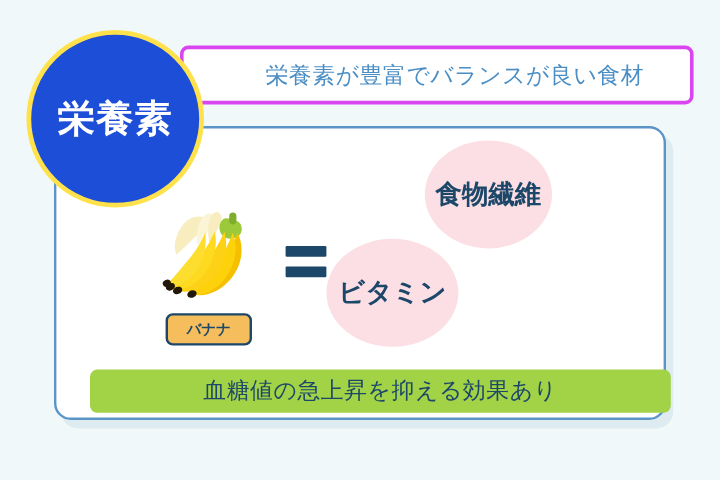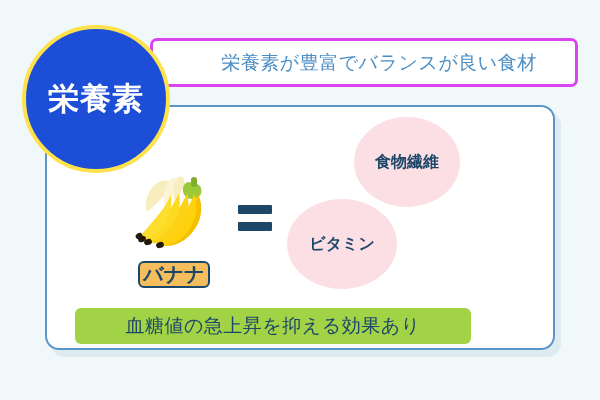--- a/index.html
+++ b/index.html
@@ -101,21 +101,21 @@
     background: #f5bd5c;
     border: 2px solid #1d4769;
     border-radius: 6px;
     box-sizing: border-box;
     display: flex;
     align-items: center;
     justify-content: center;
   }
   .banana-label-text {
     color: #1d4769;
-    font-size: 20px;
+    font-size: 12px;
     font-weight: 700;
     white-space: nowrap;
     font-family: Liberation Serif, serif;
   }
 
   
   .equals-sign {
     position: absolute;
     left: 238px;
     top: 205px;
@@ -137,35 +137,35 @@
   .nutrient {
     position: absolute;
     border-radius: 50%;
     background: #fbdfe4;
     display: flex;
     align-items: center;
     justify-content: center;
   }
   .nutrient-text {
     color: #1d4769;
-    font-size: 16px;
+    font-size: 22px;
     font-weight: 600;
     white-space: nowrap;
     font-family: Liberation Serif, serif;
   }
   .nutrient.fiber   { left: 354px; top: 117px; width: 106px; height: 90px; }
-  .nutrient.vitamin { left: 287px; top: 199px; width: 110px; height: 90px; }
+  .nutrient.vitamin { left: 272px; top: 199px; width: 110px; height: 90px; }
   .nutrient.mineral { left: 417px; top: 199px; width: 110px; height: 90px; }
 
   
   .effect-banner {
     position: absolute;
     left: 75px;
     top: 308px;
-    width: 396px;
+    width: 484px;
     height: 36px;
     background: #a2d346;
     border-radius: 6px;
     display: flex;
     align-items: center;
     justify-content: center;
   }
   .effect-banner-text {
     color: #1d4769;
     font-size: 19px;

